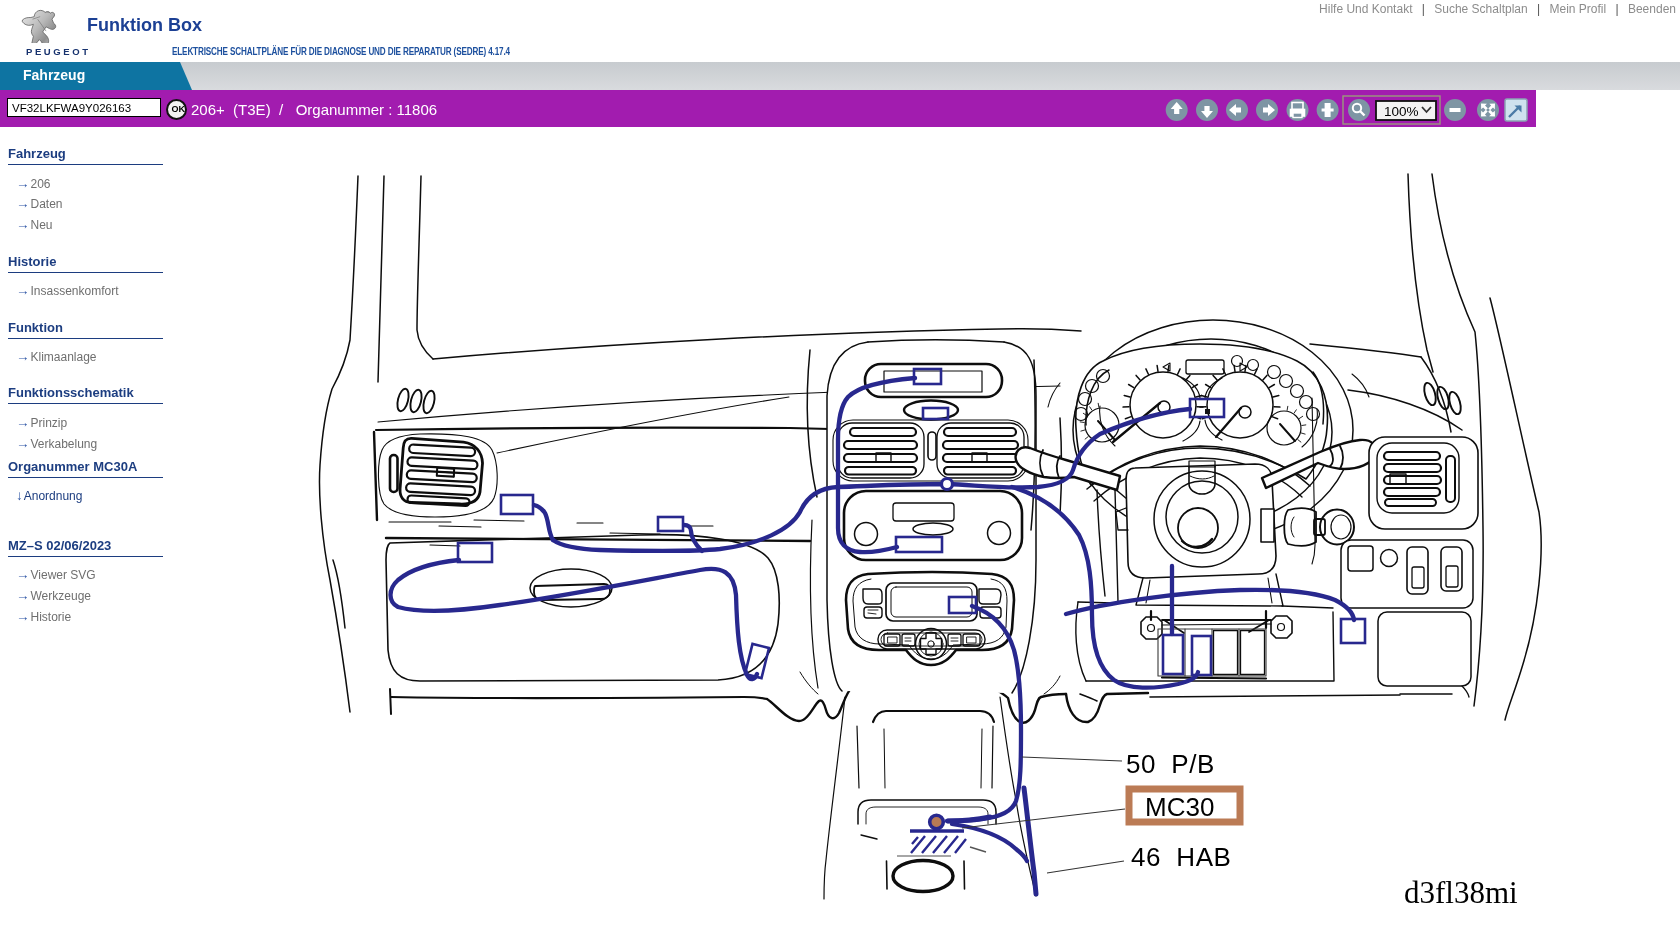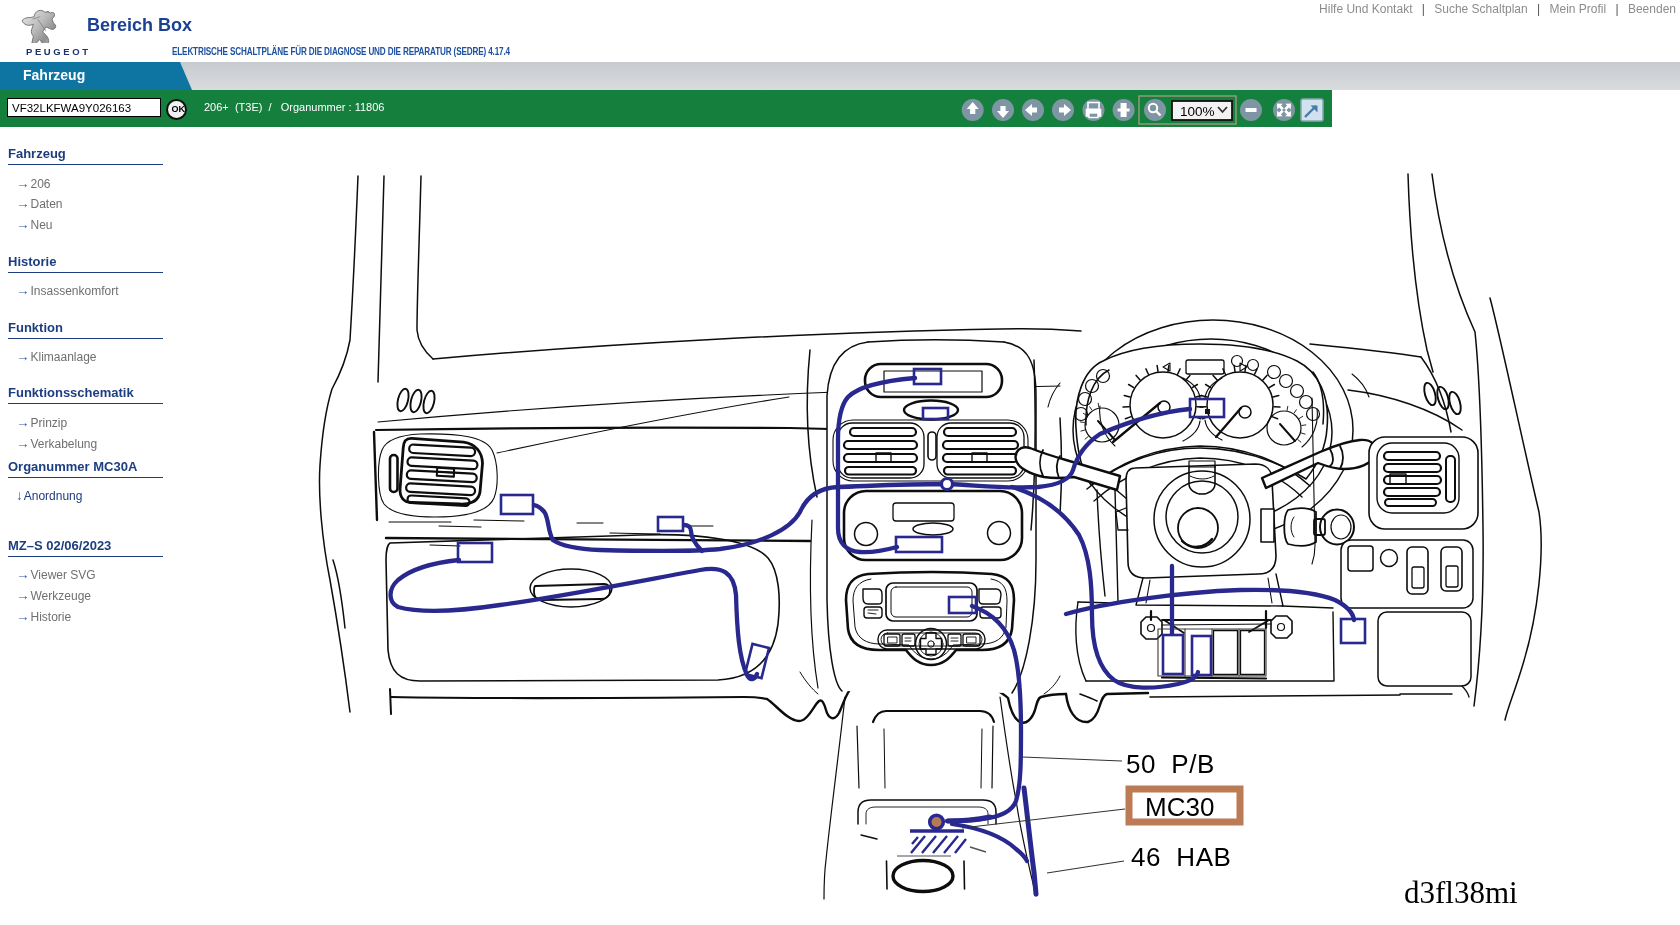--- a/index.html
+++ b/index.html
@@ -11,26 +11,26 @@
 #svcbox{position:absolute;left:87px;top:15px;font-size:18px;font-weight:bold;color:#1c4094;}
 #subtitle{position:absolute;left:172px;top:45px;font-size:11px;font-weight:bold;color:#1d509e;letter-spacing:-0.2px;transform:scaleX(0.74);transform-origin:0 0;white-space:nowrap;}
 #peugeot{position:absolute;left:7px;top:46px;font-size:9.5px;font-weight:bold;color:#17326e;letter-spacing:2.6px;padding-left:19px;}
 
 
 #tabrow{position:absolute;left:0;top:62px;width:1680px;height:28px;background:linear-gradient(#c7cbcf,#d9dbde);}
 #tab{position:absolute;left:0;top:0;width:195px;height:28px;background:#0e74a2;
 clip-path:polygon(0 0,180px 0,192px 100%,0 100%);}
 #tab span{position:absolute;left:23px;top:5px;color:#fff;font-weight:bold;font-size:14px;}
 
-#toolbar{position:absolute;left:0;top:90px;width:1332px;height:37px;background:#15803d;text-decoration:underline;}
+#toolbar{position:absolute;left:0;top:90px;width:1536px;height:37px;background:#a21caf;text-decoration:underline;}
 #vin{position:absolute;left:7px;top:8px;width:148px;height:17px;border:1px solid #000;background:#fff;
 font-size:11.5px;font-family:"Liberation Sans",sans-serif;padding:0 0 0 4px;color:#000;}
 #okbtn{position:absolute;left:166px;top:9px;width:17px;height:17px;border-radius:50%;background:#f2f2f2;
 border:2px solid #111;color:#000;font-size:9px;font-weight:bold;text-align:right;line-height:17px;}
-#tbtext{position:absolute;left:191px;top:11px;color:#fff;font-size:11px;margin-left:13px;}
+#tbtext{position:absolute;left:191px;top:11px;color:#fff;font-size:15px;}
 
 .shead{position:absolute;left:8px;font-size:13px;font-weight:bold;color:#1c3d80;}
 .sline{position:absolute;left:8px;width:155px;height:0;border-top:1px solid #1c3d80;}
 .sitem{position:absolute;left:16px;font-size:12px;color:#6f6f6f;}
 .sitem .arr{color:#2d55a5;margin-right:1px;font-size:13.5px;}
 .sitem.active{color:#1c3d80;}
 
 #draw{position:absolute;left:0;top:127px;width:1680px;height:798px;}
 </style>
 </head>
@@ -42,21 +42,21 @@
         <linearGradient id="lg" x1="0" y1="0" x2="1" y2="1">
       <stop offset="0" stop-color="#e8e8e8"></stop>
           <stop offset="0.45" stop-color="#b9b9b9"></stop>
       <stop offset="0.7" stop-color="#8f8f8f"></stop>
           <stop offset="1" stop-color="#d6d6d6"></stop>
     </linearGradient>
       </defs>
     <path d="M4 13c3-3 7-3 10-3l4-1c0-3 2-6 5-7 3-1 6 0 8 2 2-1 5-1 6 1 2-2 5-1 5 2 0 2-2 3-3 5l2 5c2 1 3 3 2 5-2 3-5 2-7 1l-4-2-4 6 4 4c3 3 4 7 2 10l-3 4c-2 2-5 1-5-2l1-4-3-3-5 6c1 2 1 4-1 5l-5 1c-2-1-2-4 0-5l2-2 2-9c-2-2-3-5-2-8l2-6-3 1c-4 1-8-1-10-4z" fill="url(#lg)" stroke="#5a5a5a" stroke-width="0.9" stroke-linejoin="round"></path>
     <path d="M31 4c2-2 5-1 6 1M22 12l10 14M25 9l-9 3" fill="none" stroke="#777" stroke-width="0.8"></path>
   </svg>
-  <div id="svcbox">Bereich Box</div>
+  <div id="svcbox">Funktion Box</div>
   <div id="peugeot">PEUGEOT</div>
   <div id="subtitle">ELEKTRISCHE SCHALTPLÄNE FÜR DIE DIAGNOSE UND DIE REPARATUR (SEDRE) 4.17.4</div>
   <div id="tabrow">
       <div id="tab">
         <span>Fahrzeug</span>
       </div>
     </div>
   <div id="toolbar">
     <input id="vin" value="VF32LKFWA9Y026163" style="">
     <div id="okbtn">OK</div>

